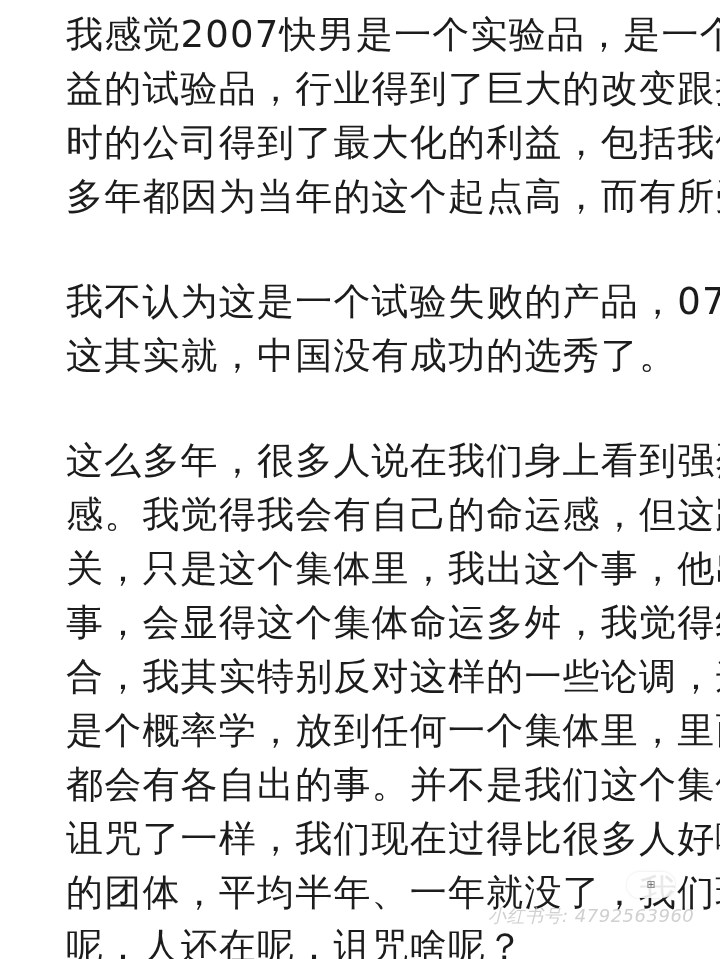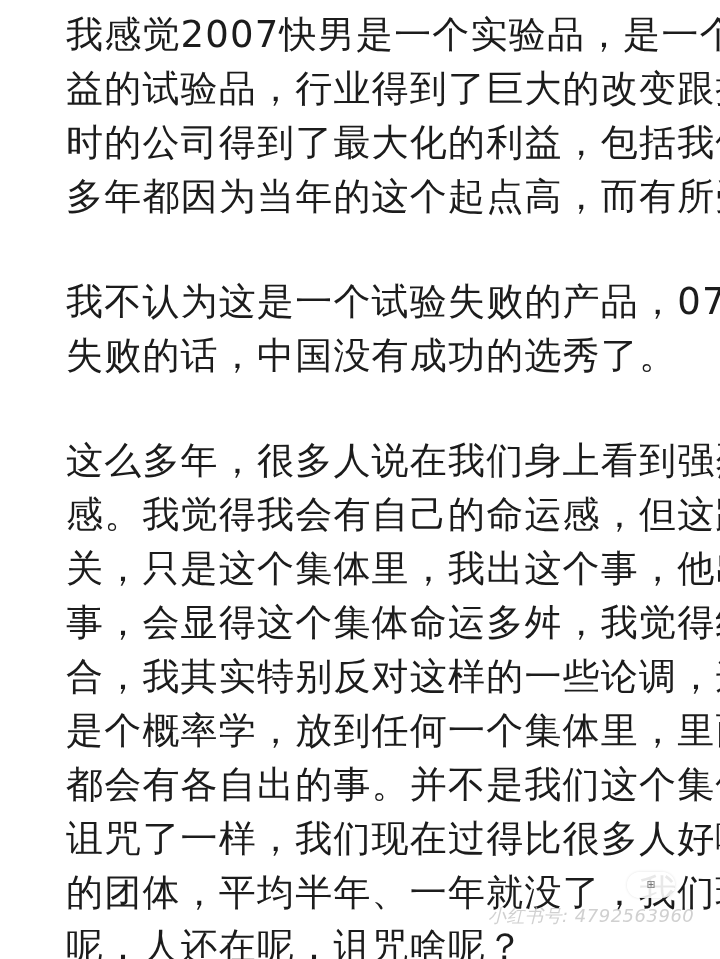--- a/index.html
+++ b/index.html
@@ -66,21 +66,21 @@
 <div class="article">
   <div class="paragraph">
     <span class="line">我感觉2007快男是一个实验品，是一个多家受</span>
     <span class="line">益的试验品，行业得到了巨大的改变跟推动，当</span>
     <span class="line">时的公司得到了最大化的利益，包括我们之后很</span>
     <span class="line">多年都因为当年的这个起点高，而有所受益。</span>
   </div>
   <div class="gap-1"></div>
   <div class="paragraph">
     <span class="line">我不认为这是一个试验失败的产品，07快男再</span>
-    <span class="line">失败的话，中国没有成功的选秀了。</span>
+    <span class="line">这其实就，中国没有成功的选秀了。</span>
   </div>
   <div class="gap-2"></div>
   <div class="paragraph">
     <span class="line">这么多年，很多人说在我们身上看到强烈的命运</span>
     <span class="line">感。我觉得我会有自己的命运感，但这跟集体没</span>
     <span class="line">关，只是这个集体里，我出这个事，他出那个</span>
     <span class="line">事，会显得这个集体命运多舛，我觉得纯属巧</span>
     <span class="line">合，我其实特别反对这样的一些论调，这其实就</span>
     <span class="line">是个概率学，放到任何一个集体里，里面的人也</span>
     <span class="line">都会有各自出的事。并不是我们这个集体好像被</span>

